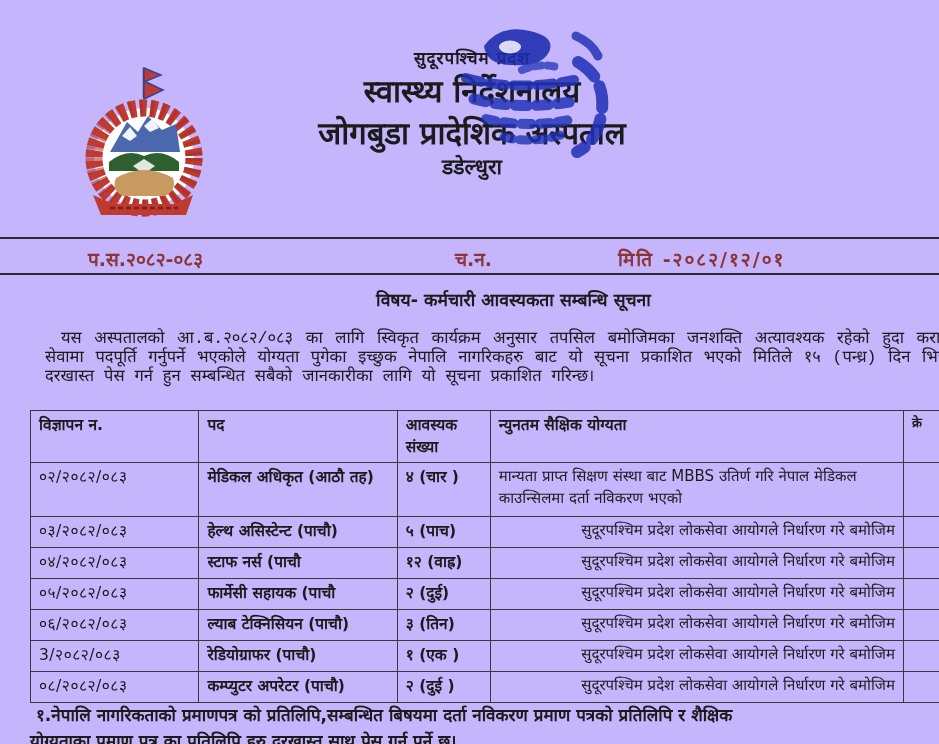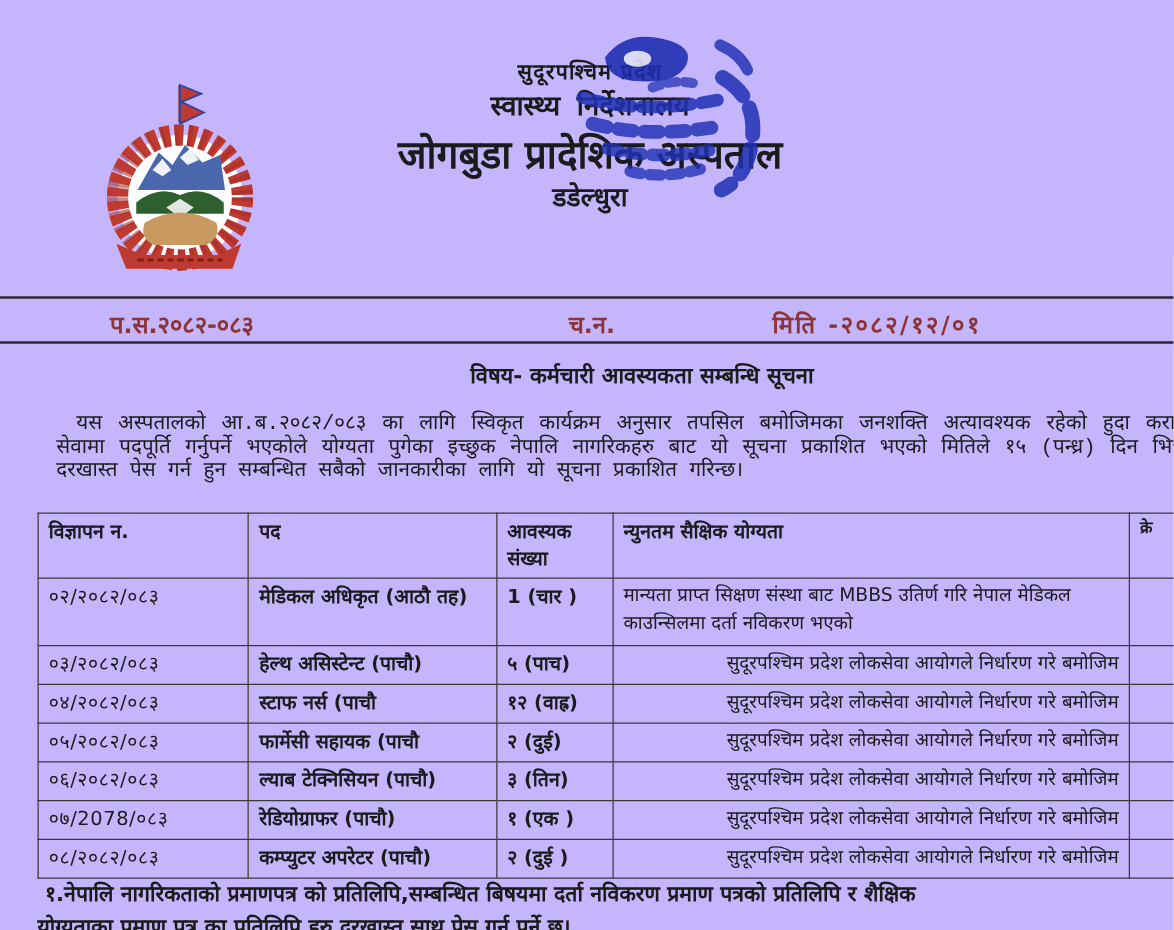--- a/index.html
+++ b/index.html
@@ -10,21 +10,21 @@
     background:#c4b5fd;
     overflow:hidden;
     font-family:"DejaVu Sans",sans-serif;
     color:#1b1b1b;
   }
   
   .emblem{position:absolute;left:80px;top:64px;width:128px;height:162px;}
   .letterhead{position:absolute;left:232px;top:50px;width:480px;text-align:center;line-height:1;}
   .lh-province{font-size:17px;font-weight:700;letter-spacing:1px;margin-bottom:9px;}
   .lh-ministry{font-size:28px;font-weight:700;margin-bottom:7px;}
-  .lh-directorate{font-size:22px;font-weight:700;margin-bottom:11px;font-family:Liberation Mono, monospace;}
+  .lh-directorate{font-size:31px;font-weight:700;margin-bottom:11px;}
   .lh-hospital{font-size:31px;font-weight:700;margin-bottom:8px;}
   .lh-district{font-size:21px;font-weight:700;}
   .stamp{position:absolute;left:426px;top:18px;width:218px;height:146px;opacity:.93;}
   
   .rule{position:absolute;left:0;width:939px;height:0;border-top:2.4px solid #2b2b2b;}
   .rule1{top:237px;}
   .rule2{top:273px;}
   .refrow{position:absolute;left:0;top:244px;width:806px;height:26px;
           font-size:19px;font-weight:700;color:#8d3434;text-decoration:underline;}
   .ref-no{position:absolute;left:88px;top:2px;}
@@ -125,21 +125,21 @@
         <tr class="hdr">
       <th>विज्ञापन न.</th>
       <th>पद</th>
       <th>आवस्यक संख्या</th>
       <th>न्युनतम सैक्षिक योग्यता</th>
       <th class="kc">क्रे</th>
     </tr>
     <tr class="tall">
       <td class="adno">०२/२०८२/०८३</td>
       <td class="pos">मेडिकल अधिकृत (आठौ तह)</td>
-      <td class="cnt">1 (चार )</td>
+      <td class="cnt">४ (चार )</td>
       <td class="qual-wrap">मान्यता प्राप्त सिक्षण संस्था बाट MBBS उतिर्ण गरि नेपाल मेडिकल काउन्सिलमा दर्ता नविकरण भएको</td>
       <td></td>
     </tr>
     <tr class="slim">
       <td class="adno">०३/२०८२/०८३</td>
       <td class="pos">हेल्थ असिस्टेन्ट (पाचौ)</td>
       <td class="cnt">५  (पाच)</td>
       <td class="qual">सुदूरपश्चिम प्रदेश लोकसेवा आयोगले निर्धारण गरे बमोजिम</td>
       <td></td>
     </tr>
@@ -158,21 +158,21 @@
       <td></td>
     </tr>
     <tr class="slim">
       <td class="adno">०६/२०८२/०८३</td>
       <td class="pos">ल्याब टेक्निसियन (पाचौ)</td>
       <td class="cnt">३ (तिन)</td>
       <td class="qual">सुदूरपश्चिम प्रदेश लोकसेवा आयोगले निर्धारण गरे बमोजिम</td>
       <td></td>
     </tr>
     <tr class="slim">
-      <td class="adno">०७/2078/०८३</td>
+      <td class="adno">3/२०८२/०८३</td>
       <td class="pos">रेडियोग्राफर (पाचौ)</td>
       <td class="cnt">१ (एक )</td>
       <td class="qual">सुदूरपश्चिम प्रदेश लोकसेवा आयोगले निर्धारण गरे बमोजिम</td>
       <td></td>
     </tr>
     <tr class="slim">
       <td class="adno">०८/२०८२/०८३</td>
       <td class="pos">कम्प्युटर अपरेटर (पाचौ)</td>
       <td class="cnt">२ (दुई )</td>
       <td class="qual">सुदूरपश्चिम प्रदेश लोकसेवा आयोगले निर्धारण गरे बमोजिम</td>

